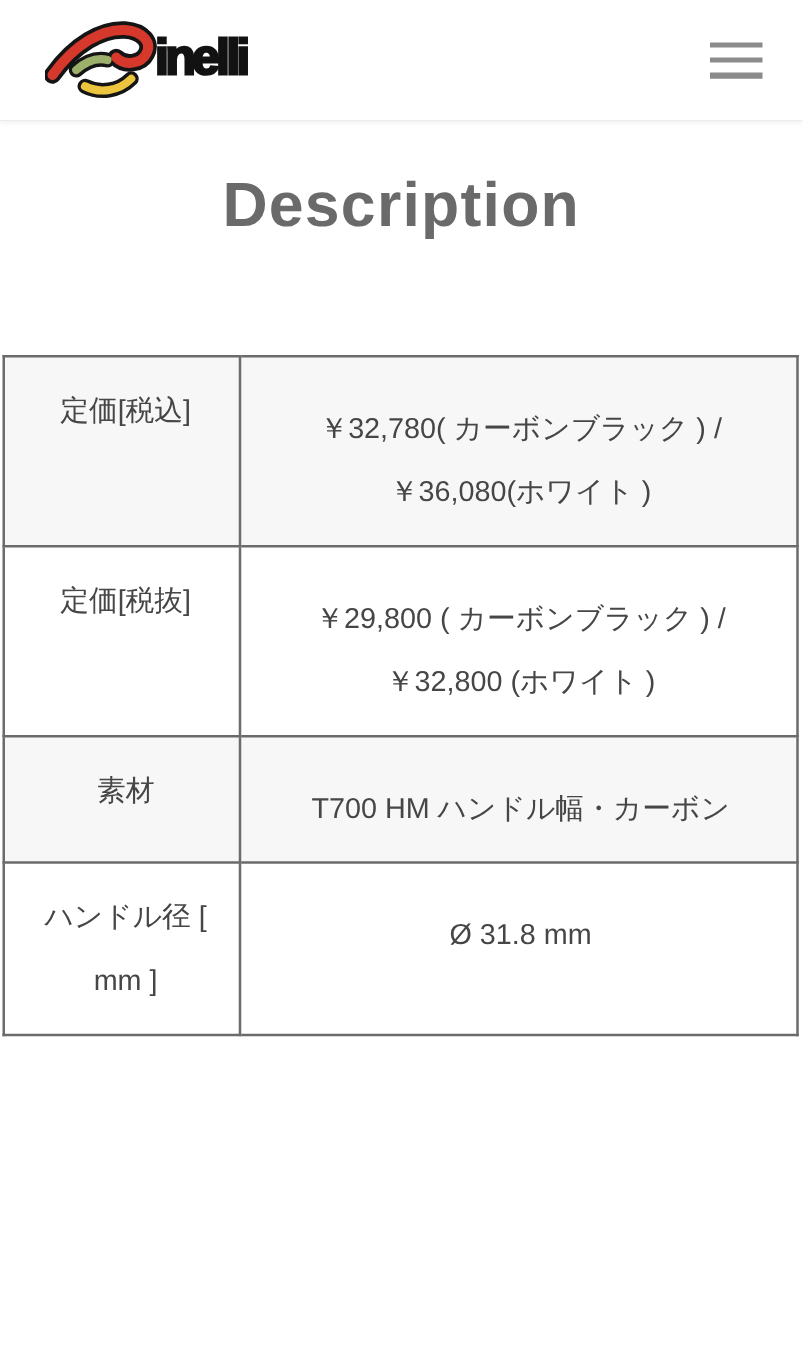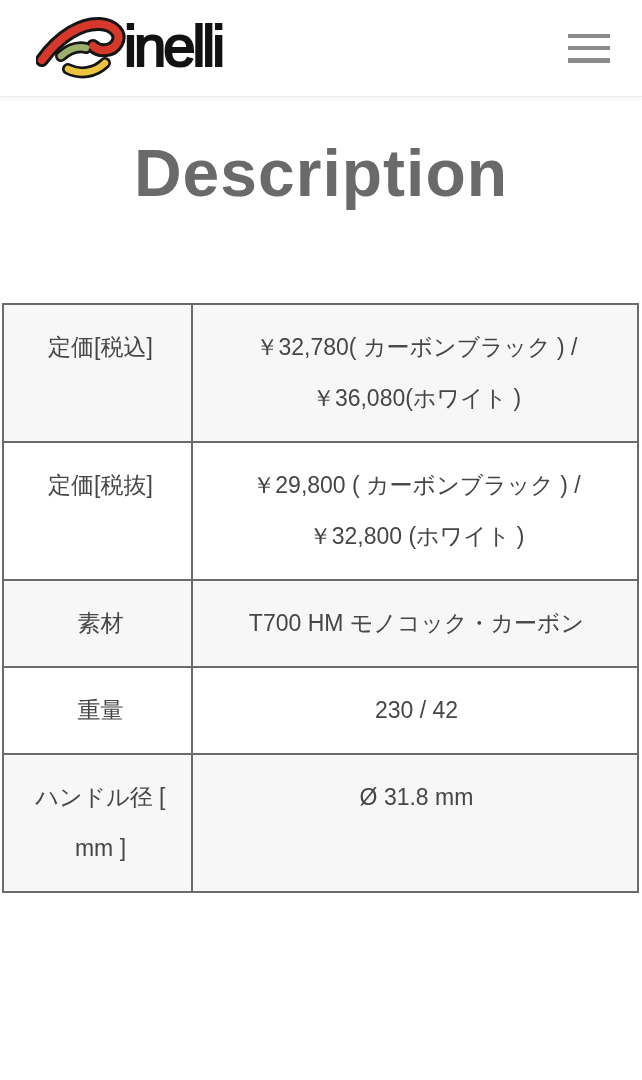--- a/index.html
+++ b/index.html
@@ -21,22 +21,22 @@
     border-bottom: 1px solid #ededed;
     box-shadow: 0 2px 4px rgba(0,0,0,0.05);
   }
   .brand-logo {
     display: flex;
     align-items: center;
     cursor: pointer;
   }
   .logo-mark { display: block; }
   .wordmark {
-    font-size: 58px;
-    font-weight: normal;
+    font-size: 40px;
+    font-weight: bold;
     color: #121212;
     letter-spacing: -3px;
     -webkit-text-stroke: 2.2px #121212;
     margin-left: -8px;
     line-height: 1;
     transform: translateY(-2px);
   }
   .hamburger {
     width: 42px; height: 29px;
     background: none; border: none;
@@ -49,21 +49,21 @@
   .hamburger .bar {
     display: block;
     width: 100%; height: 4.5px;
     background: #8b8b8b;
   }
 
   
   .page-title {
     margin: 37px 0 0 0;
     text-align: center;
-    font-size: 66px;
+    font-size: 50px;
     line-height: 1.2;
     font-weight: bold;
     letter-spacing: 1px;
     color: #6a6a6a;
   }
 
   
   .spec-table {
     border-collapse: collapse;
     table-layout: fixed;
@@ -75,21 +75,21 @@
     border: 2px solid #6b6b6b;
     vertical-align: top;
     text-align: center;
     font-weight: 400;
     font-size: 23px;
     line-height: 51px;
     color: #464646;
     white-space: pre-line;
   }
   .spec-table th { padding: 17px 8px 17px 14px; }
-  .spec-table td { padding: 17px 20px 17px 23px; }
+  .spec-table td { padding: 31px 20px 17px 23px; }
   .spec-table tr:nth-child(odd) { background: #f7f7f7; }
   .spec-table tr:nth-child(even) { background: #ffffff; }
 </style>
 </head>
 <body>
 
 <header class="site-header">
   <div class="brand-logo">
     <svg class="logo-mark" width="96" height="70" viewBox="0 0 96 70" aria-hidden="true">
 
@@ -124,25 +124,21 @@
         <td>￥32,780( カーボンブラック ) /
 ￥36,080(ホワイト )</td>
       </tr>
       <tr>
         <th>定価[税抜]</th>
         <td>￥29,800 ( カーボンブラック ) /
 ￥32,800 (ホワイト )</td>
       </tr>
       <tr>
         <th>素材</th>
-        <td>T700 HM モノコック・カーボン</td>
-      </tr>
-      <tr>
-        <th>重量</th>
-        <td>230 / 42</td>
+        <td>T700 HM ハンドル幅・カーボン</td>
       </tr>
       <tr>
         <th>ハンドル径 [
 mm ]</th>
         <td>Ø 31.8 mm</td>
       </tr>
     </tbody>
   </table>
 </main>
 

